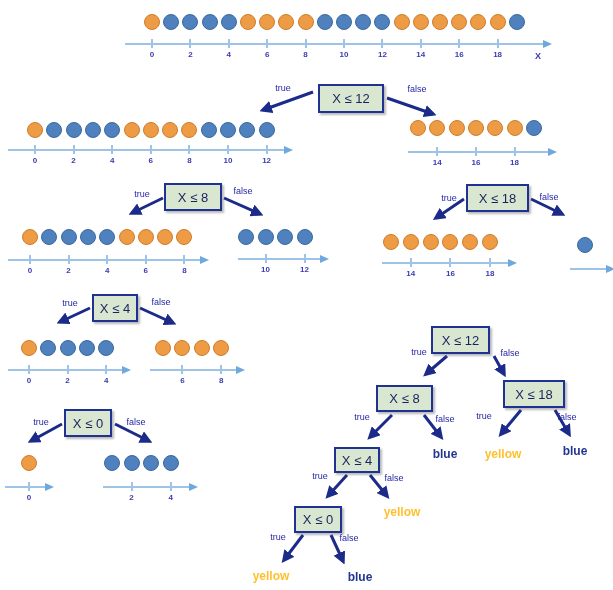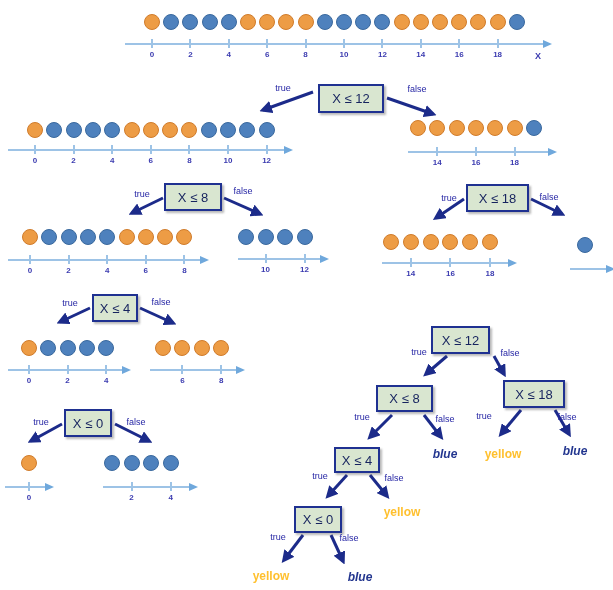--- a/index.html
+++ b/index.html
@@ -36,21 +36,21 @@
     box-shadow:2px 2px 2px rgba(100,100,100,0.45);white-space:nowrap;
   }
   .bl{
     position:absolute;z-index:4;transform:translateX(-50%);
     font-size:9px;color:var(--label-text);white-space:nowrap;
   }
   .leaf{
     position:absolute;z-index:4;transform:translateX(-50%);
     font-size:12px;font-weight:bold;white-space:nowrap;
   }
-  .leaf.blue{color:var(--leaf-blue);font-style:italic;}
+  .leaf.blue{color:var(--leaf-blue);}
   .leaf.yellow{color:var(--leaf-yellow);}
 </style>
 </head>
 <body>
 
 <div id="stage" style="--orange-fill: #ED9C45; --orange-border: #D07C2C; --blue-fill: #4E81BD; --blue-border: #3A699E; --axis: #9DC3E6; --axis-head: #6FA8DC; --tick-text: #3B3BB0; --node-fill: #D9E6D0; --node-border: #1F3191; --node-text: #16235E; --arrow: #1C2B8A; --label-text: #2626A5; --leaf-blue: #23368F; --leaf-yellow: #FFC02E;">
 
   <svg class="overlay" width="613" height="590">
     <defs>
       <marker id="ah" viewBox="0 0 10 10" refX="7" refY="5" markerWidth="4.2" markerHeight="4.2" orient="auto-start-reverse">

